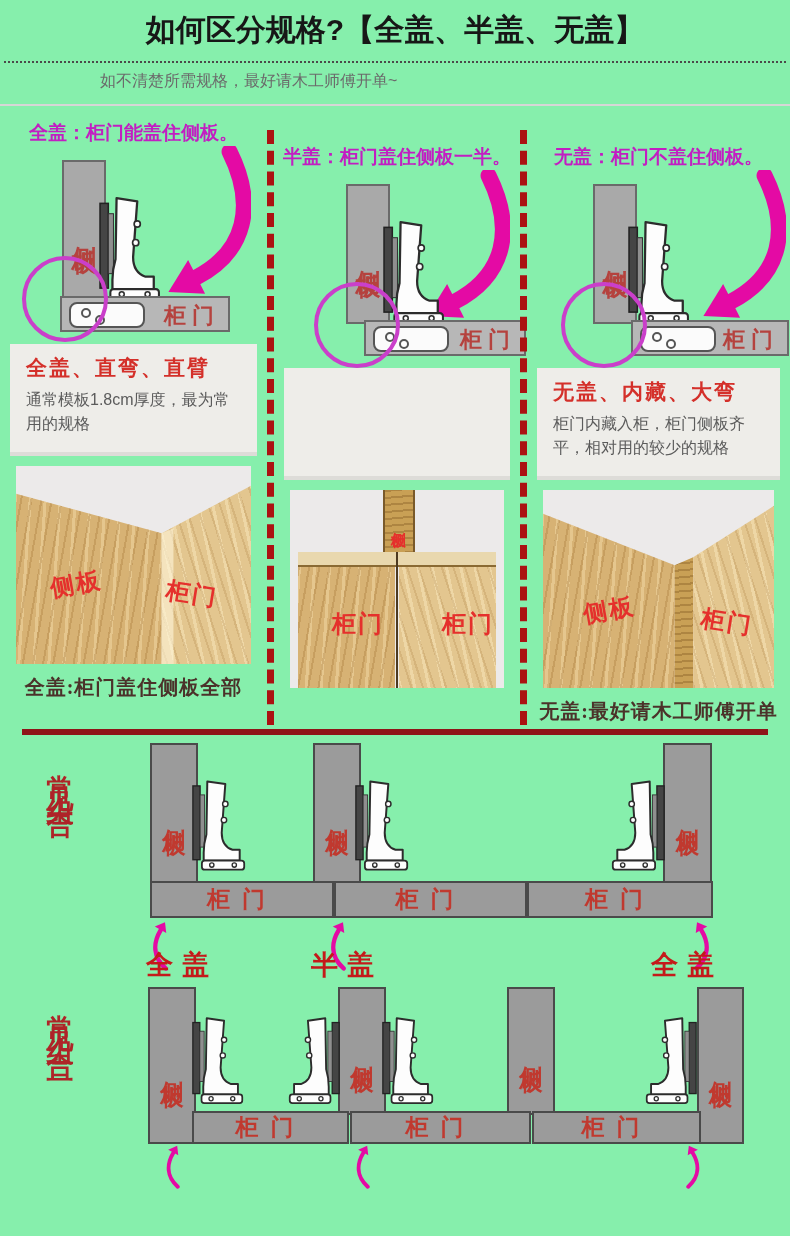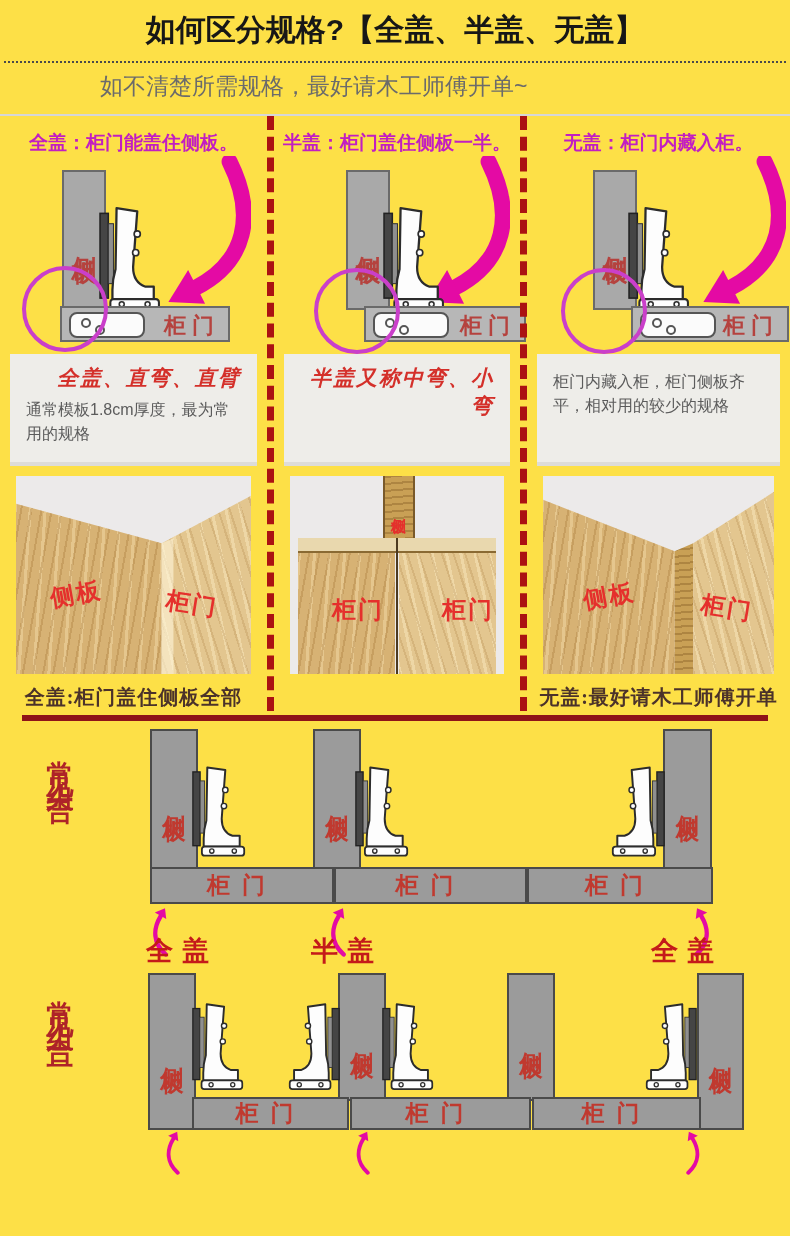--- a/index.html
+++ b/index.html
@@ -1,30 +1,30 @@
 <!DOCTYPE html>
 <html><head>
 <meta charset="utf-8">
 <style>
   html,body{margin:0;padding:0;background:#fff;}
   body{width:790px;height:1236px;overflow:hidden;position:relative;
        font-family:"Liberation Sans","DejaVu Sans",sans-serif;}
-  .page{width:790px;height:1236px;position:relative;background:#fde047;}
+  .page{width:790px;height:1236px;position:relative;background:#86efac;}
 
   
   .header{padding-top:6px;border-bottom:2px solid #d6d6d6;}
   .title{font-size:30px;font-weight:900;color:#171717;text-align:center;
          padding:4px 0 10px;border-bottom:2px dotted #4a4a4a;margin:0 4px;}
   .warning{font-size:24px;font-weight:bold;color:#e8151b;margin:12px 0 0 100px;letter-spacing:1px;}
-  .note{font-size:23px;color:#6b6b6b;margin:8px 0 12px 100px;}
+  .note{font-size:16px;color:#6b6b6b;margin:8px 0 12px 100px;}
 
   
   .columns{display:grid;grid-template-columns:267px 253px 270px;}
   .col{position:relative;}
-  .col.sep{border-left:7px dashed #ab1212;}
+  .col.sep{border-left:7px dashed #ab1212;margin-top:24px;}
   .col-header{font-size:19px;font-weight:bold;color:#c21ec2;text-align:center;
               margin-top:14px;height:26px;}
 
   .diagram{position:relative;height:192px;}
   .panel{position:absolute;top:14px;width:40px;height:136px;background:#a9a9a9;
          border:2px solid #6a6a6a;display:flex;align-items:center;justify-content:center;}
   .vtext{writing-mode:vertical-rl;text-orientation:upright;color:#b5423e;
          font-weight:bold;font-size:25px;letter-spacing:4px;line-height:1;}
   .door{position:absolute;top:150px;height:32px;background:#b7b7b7;border:2px solid #6a6a6a;}
   .cup{position:absolute;left:7px;top:4px;width:72px;height:22px;background:#fbfbfb;
@@ -40,21 +40,21 @@
   .c0 .panel{left:62px;} .c1 .panel{left:72px;} .c2 .panel{left:66px;}
   .c0 .hinge{left:99px;top:42px;width:62px;height:132px;}
   .c1 .hinge{left:109px;top:42px;width:62px;height:132px;}
   .c2 .hinge{left:101px;top:42px;width:62px;height:132px;}
   .c0 .door{left:60px;width:166px;} .c1 .door{left:90px;width:158px;} .c2 .door{left:104px;width:154px;}
   .c0 .circle{left:22px;top:110px;} .c1 .circle{left:40px;top:112px;} .c2 .circle{left:34px;top:112px;}
   .c0 .big-arrow{right:16px;} .c1 .big-arrow{right:10px;} .c2 .big-arrow{right:4px;}
 
   .spec-box{margin:6px 10px 0;background:#eeede9;border-bottom:4px solid #dddcd8;
             padding:10px 16px 14px;min-height:84px;}
-  .spec-title{font-size:21px;font-weight:bold;color:#d4302a;text-align:right;letter-spacing:2px;font-style:italic;}
+  .spec-title{font-size:21px;font-weight:bold;color:#d4302a;text-align:left;letter-spacing:2px;}
   .spec-text{font-size:16px;color:#5b5b5b;margin-top:6px;line-height:1.5;}
 
   
   .photo{position:relative;height:198px;margin:10px 16px 0;background:#eceaea;overflow:hidden;}
   .wood{position:absolute;inset:0;}
   .woodA{background-color:#d7b274;
     background-image:repeating-linear-gradient(100deg,rgba(150,100,35,.25) 0 2px,rgba(0,0,0,0) 2px 10px),
                      repeating-linear-gradient(94deg,rgba(255,236,190,.35) 0 3px,rgba(0,0,0,0) 3px 15px);}
   .woodB{background-color:#e3c68f;
     background-image:repeating-linear-gradient(72deg,rgba(150,100,35,.18) 0 2px,rgba(0,0,0,0) 2px 11px),
@@ -185,57 +185,57 @@
         <div class="door">
           <div class="cup">
               <i class="dot d1"></i>
               <i class="dot d2"></i>
             </div>
           <span class="door-label">柜门</span>
         </div>
         <div class="circle"></div>
       </div>
       <div class="spec-box">
-        <div class="spec-title">半盖又称中弯、小弯</div>
       </div>
       <div class="photo">
         <div class="tab woodC">
           <span class="vtext">侧板</span>
         </div>
         <div class="door-tops"></div>
         <div class="door-face df-l woodA"></div>
         <div class="door-face df-r woodB"></div>
         <div class="seam"></div>
         <span class="photo-label" style="left:42px;top:118px">柜门</span>
         <span class="photo-label" style="left:152px;top:118px">柜门</span>
       </div>
     </div>
 
     <div class="col c2 sep">
-      <div class="col-header">无盖：柜门内藏入柜。</div>
+      <div class="col-header">无盖：柜门不盖住侧板。</div>
       <div class="diagram">
         <svg class="big-arrow" width="105" height="160" viewBox="0 0 110 170">
             <use href="#bigArrowSym"></use>
           </svg>
         <div class="panel">
           <span class="vtext">侧板</span>
         </div>
         <svg class="hinge" viewBox="0 0 60 110">
             <use href="#hingeSym"></use>
           </svg>
         <div class="door">
           <div class="cup">
               <i class="dot d1"></i>
               <i class="dot d2"></i>
             </div>
           <span class="door-label">柜门</span>
         </div>
         <div class="circle"></div>
       </div>
       <div class="spec-box">
+        <div class="spec-title">无盖、内藏、大弯</div>
         <div class="spec-text">柜门内藏入柜，柜门侧板齐平，相对用的较少的规格</div>
       </div>
       <div class="photo">
         <div class="wood woodA p3-left"></div>
         <div class="wood woodC p3-edge"></div>
         <div class="wood woodB p3-right"></div>
         <span class="photo-label" style="left:40px;top:104px;transform:rotate(-10deg)">侧板</span>
         <span class="photo-label" style="left:158px;top:116px;transform:rotate(9deg)">柜门</span>
       </div>
       <div class="caption">无盖:最好请木工师傅开单</div>

